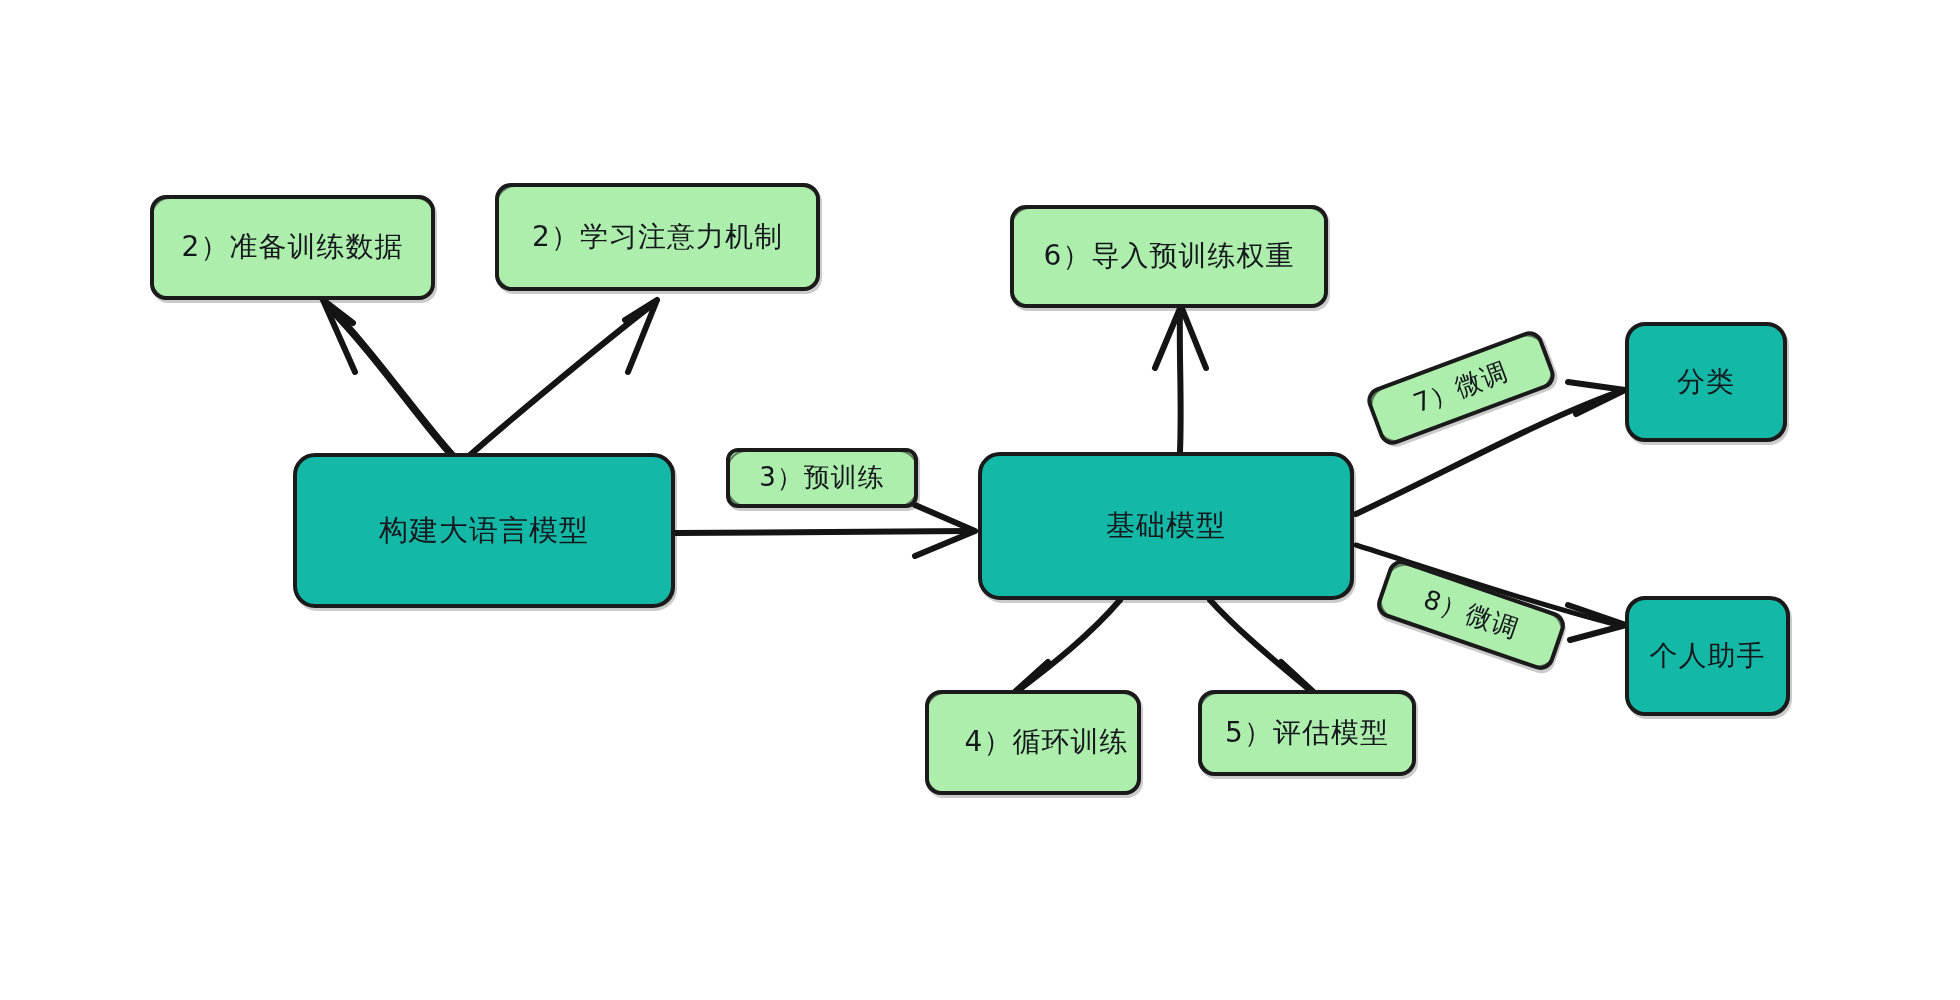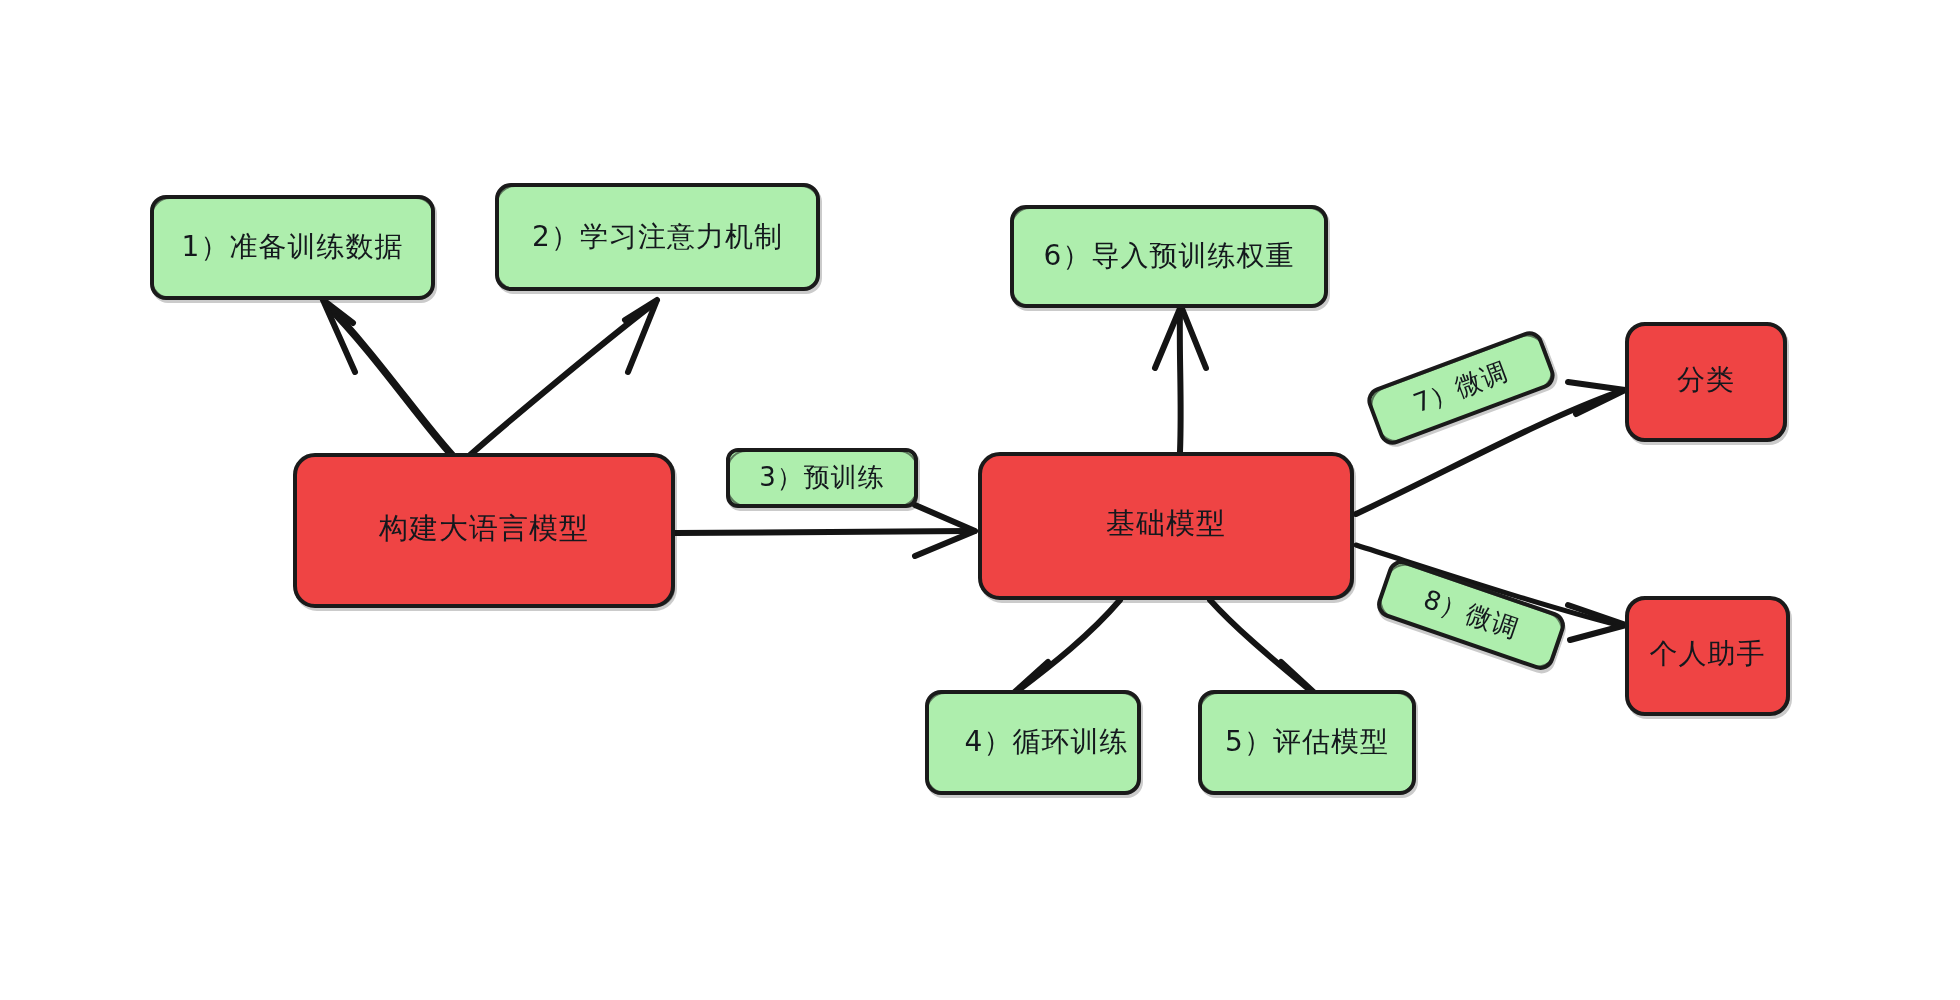--- a/index.html
+++ b/index.html
@@ -36,22 +36,21 @@
     color: #14181d;
     letter-spacing: 1px;
     line-height: 1.15;
     box-shadow: 2px 3px 0 rgba(20,20,20,0.22);
     z-index: 3;
   }
   .node.green {
     background: #aeeead;
   }
   .node.blue {
-    background: #ef4444;
-    font-family: Liberation Mono, monospace;
+    background: #14b8a6;
   }
   .node .label {
     display: block;
     white-space: nowrap;
   }
   .node-primary .label { font-size: 29px; }
   .node-step .label { font-size: 28px; }
   .node-edge-label .label { font-size: 26px; }
   .node-out .label { font-size: 28px; }
 
@@ -121,21 +120,21 @@
       <path class="head" d="M 1568 382 L 1625 390 M 1625 390 L 1576 414"></path>
     </g>
 
     <g>
       <path class="edge thin" d="M 1356 545 C 1450 575 1540 605 1618 625"></path>
       <path class="head" d="M 1568 605 L 1626 625 M 1626 625 L 1570 640"></path>
     </g>
   </svg>
 
   <div class="node green node-step" style="left:150px; top:195px; width:285px; height:105px;">
-    <span class="label">1）准备训练数据</span>
+    <span class="label">2）准备训练数据</span>
   </div>
 
   <div class="node green node-step" style="left:495px; top:183px; width:325px; height:108px;">
     <span class="label">2）学习注意力机制</span>
   </div>
 
   <div class="node blue node-primary" style="left:293px; top:453px; width:382px; height:155px; border-radius:22px;">
     <span class="label">构建大语言模型</span>
   </div>
 
@@ -148,21 +147,21 @@
   </div>
 
   <div class="node blue node-primary" style="left:978px; top:452px; width:376px; height:148px; border-radius:22px;text-align:right;">
     <span class="label">基础模型</span>
   </div>
 
   <div class="node green node-step" style="left:925px; top:690px; width:216px; height:105px;padding-left:27px;">
     <span class="label">4）循环训练</span>
   </div>
 
-  <div class="node green node-step" style="left:1198px; top:690px; width:218px; height:105px;">
+  <div class="node green node-step" style="left:1198px; top:690px; width:218px; height:86px;">
     <span class="label">5）评估模型</span>
   </div>
 
   <div class="node green node-edge-label rot-up" style="left:1368px; top:358px; width:186px; height:60px; border-radius:14px;">
     <span class="label">7）微调</span>
   </div>
 
   <div class="node green node-edge-label rot-down" style="left:1378px; top:585px; width:186px; height:60px; border-radius:14px;">
     <span class="label">8）微调</span>
   </div>

